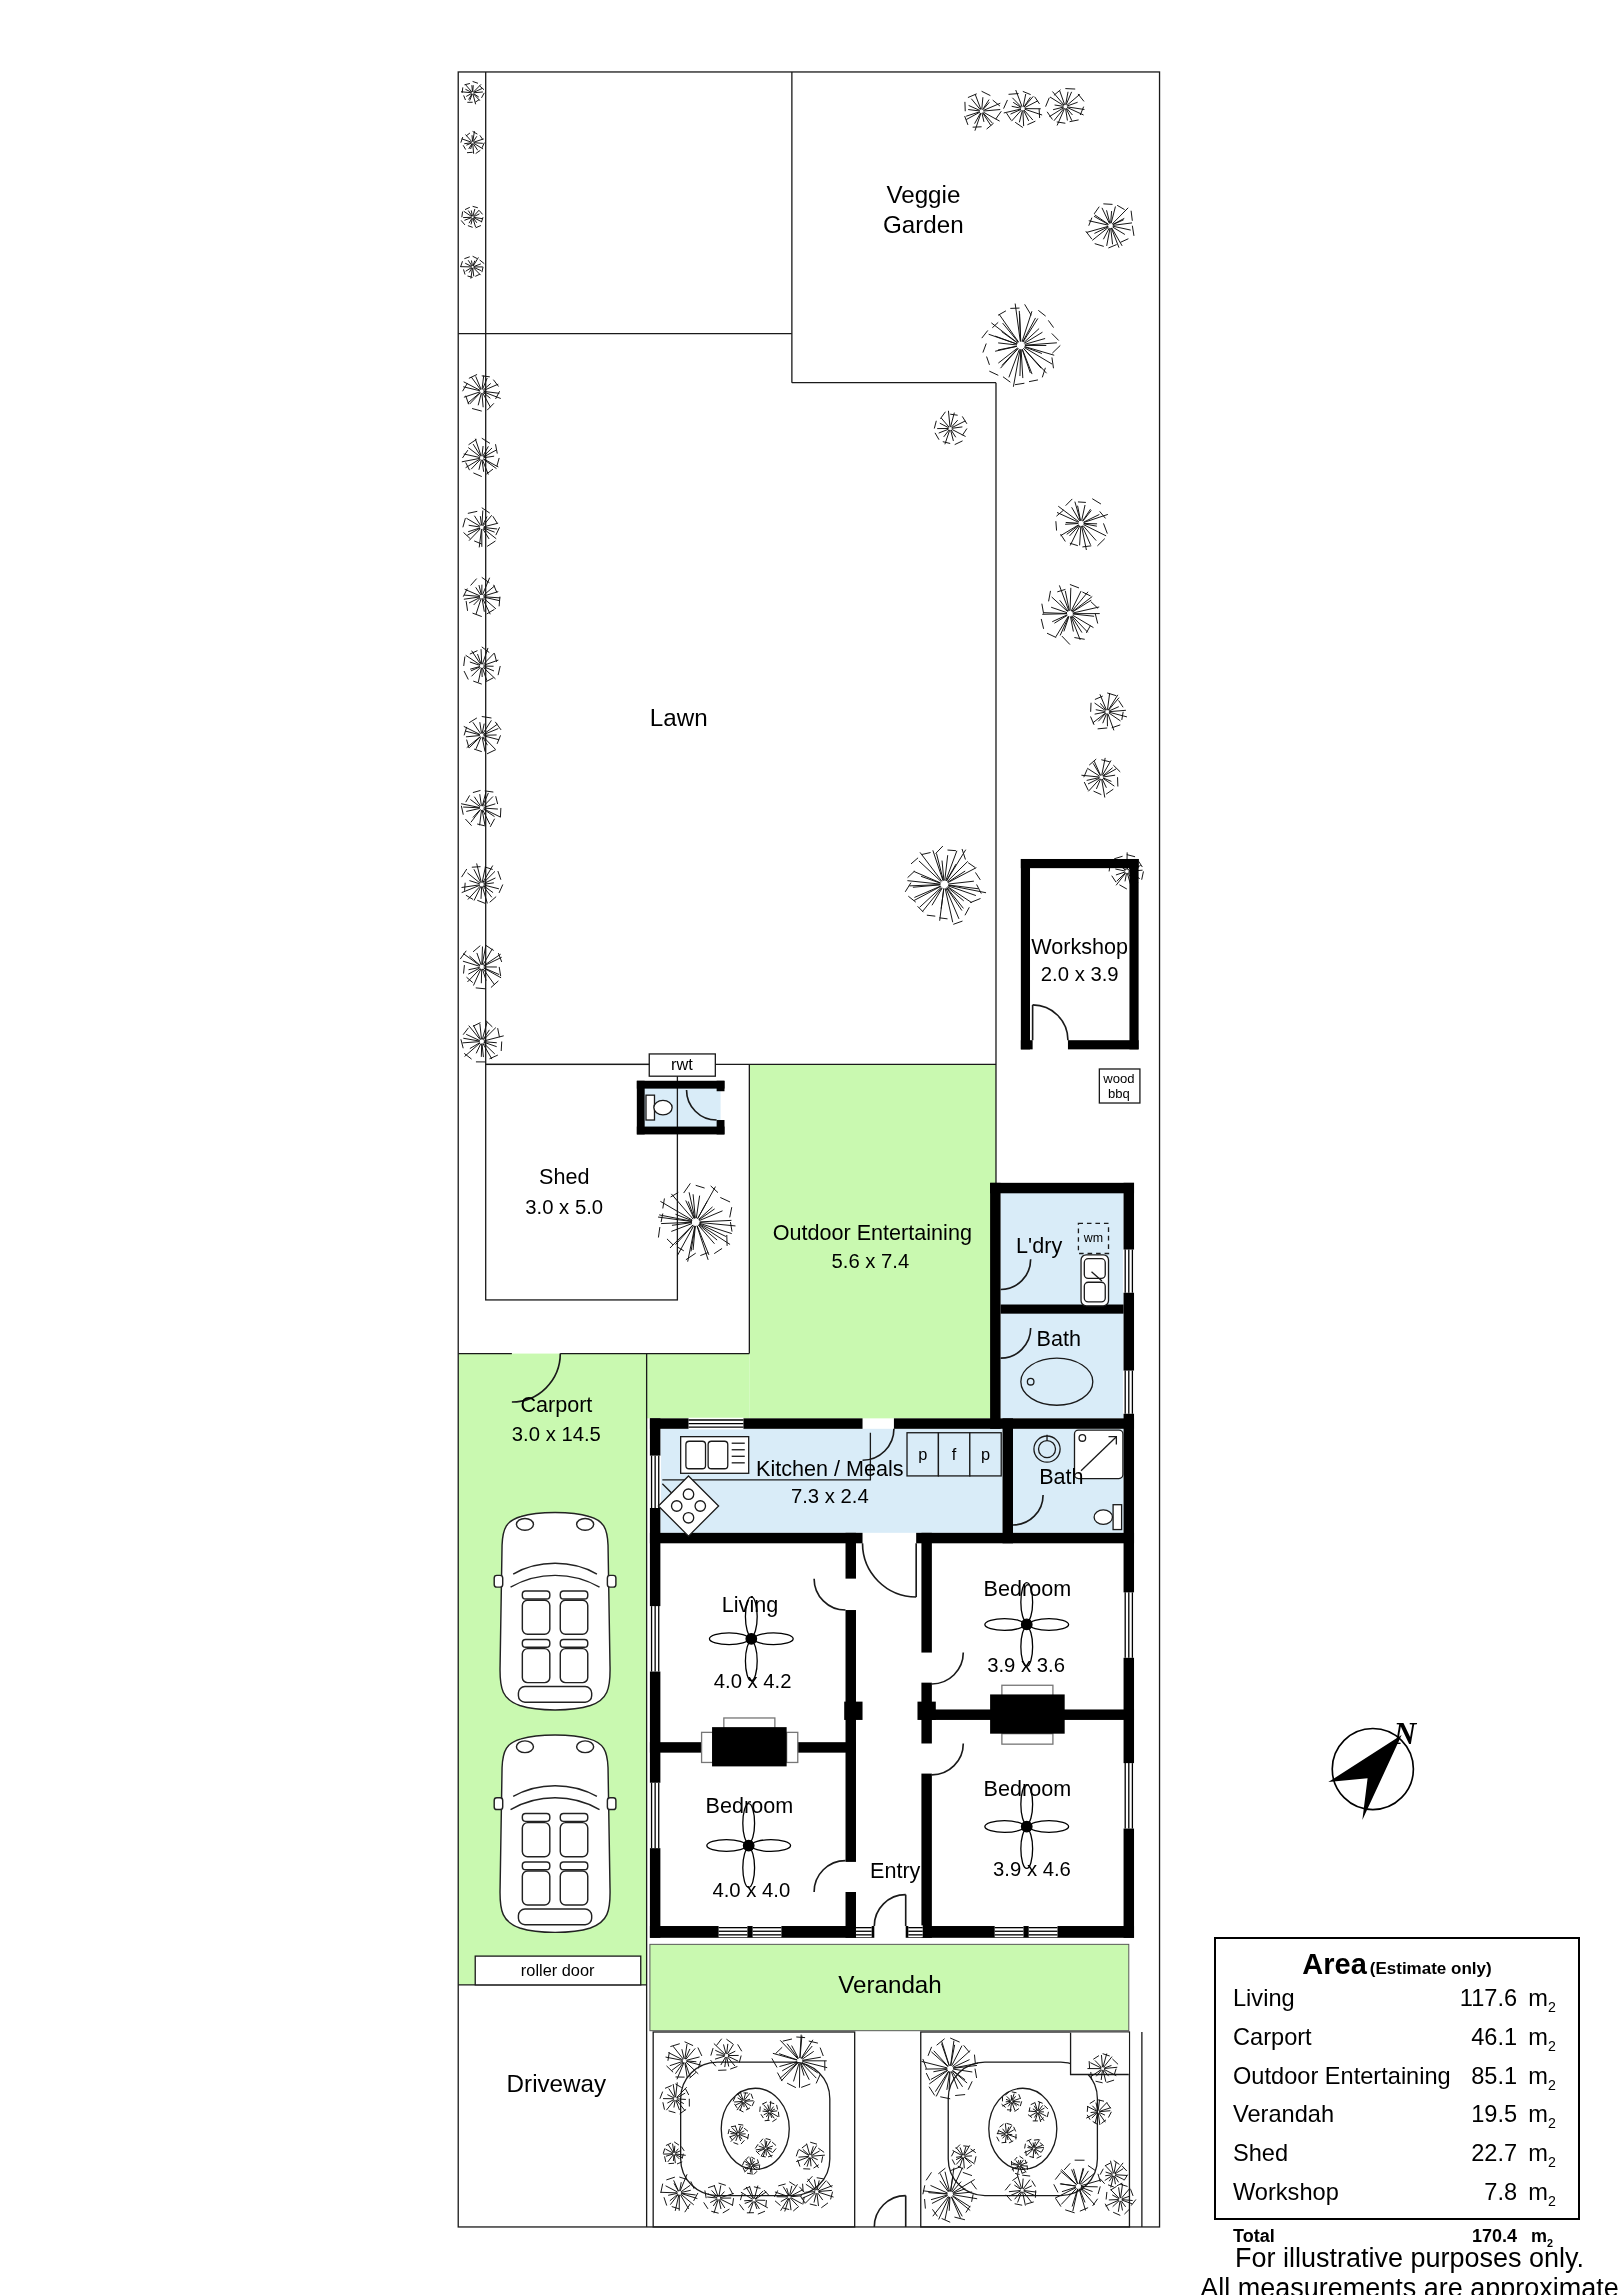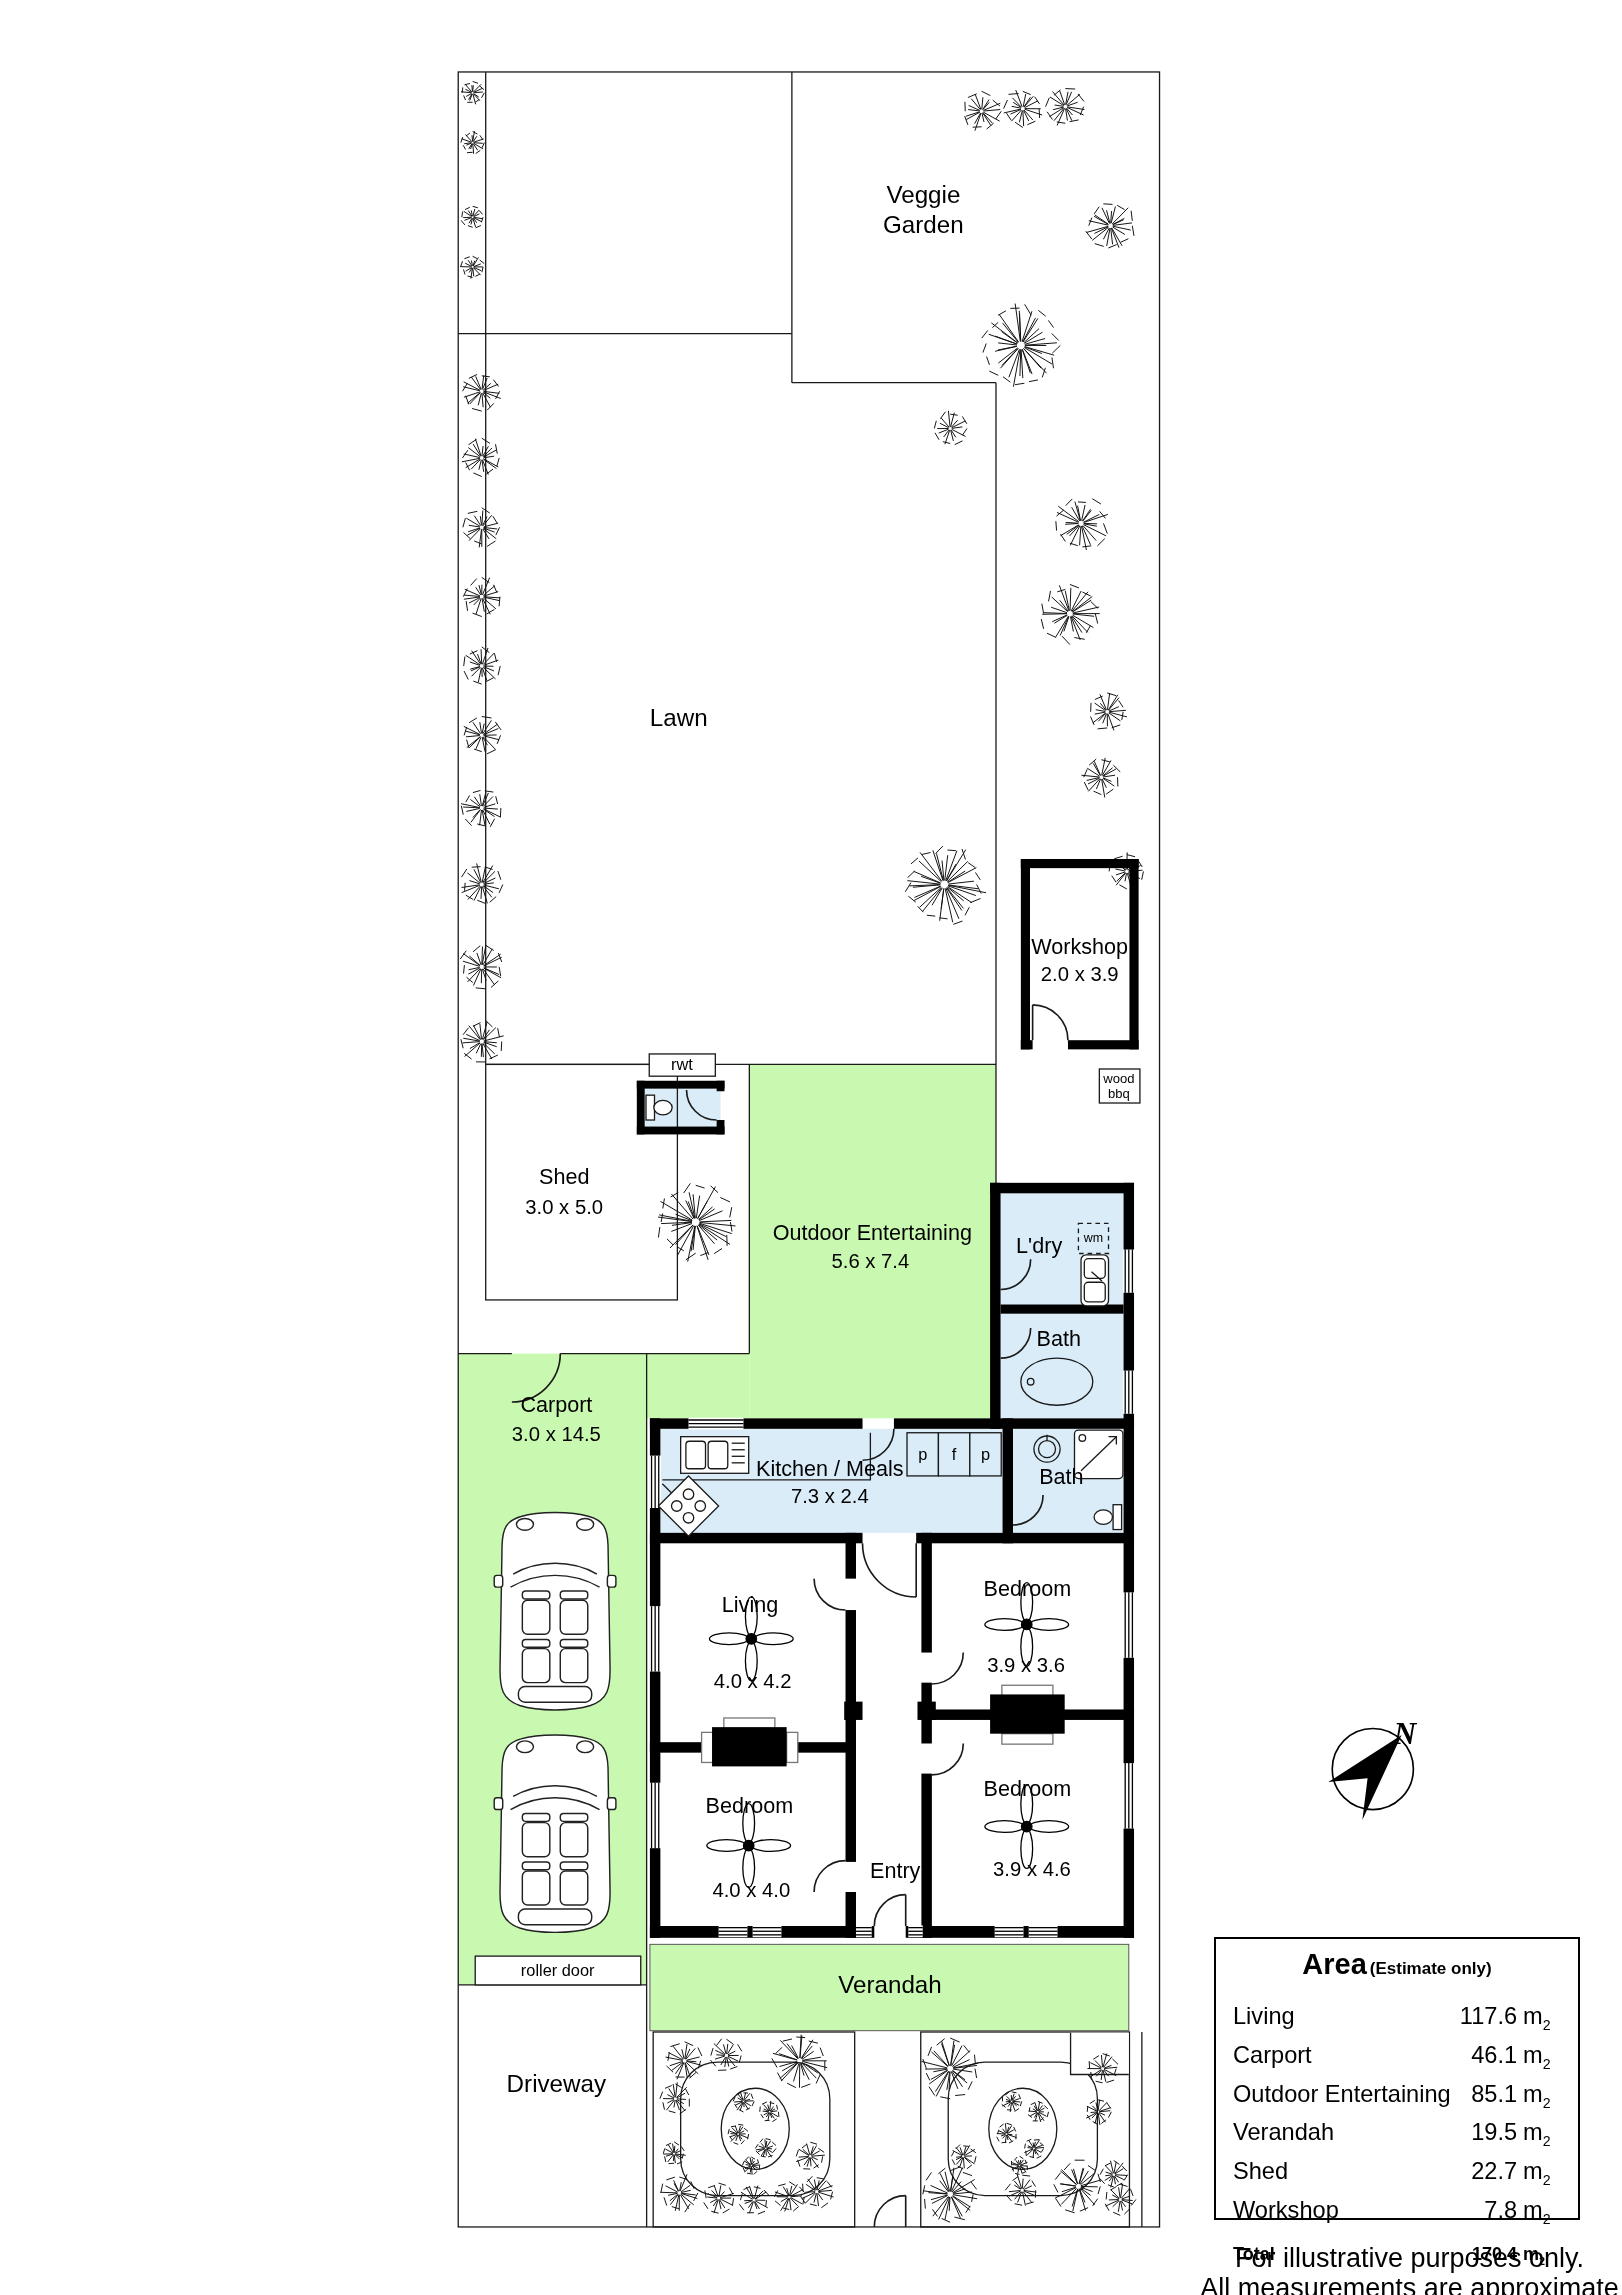--- a/index.html
+++ b/index.html
@@ -7,27 +7,27 @@
   .canvas{position:relative;width:1623px;height:2295px;background:#ffffff;overflow:hidden;}
   svg{position:absolute;left:0;top:0;}
   svg text{font-family:"Liberation Sans",sans-serif;fill:#000;}
   .lbl-big{font-size:37px;}
   .lbl{font-size:33px;}
   .lbl-dim{font-size:31px;}
   .lbl-sm{font-size:25px;}
   .lbl-tiny{font-size:20px;}
   .compass-n{font-family:"Liberation Serif",serif;font-style:italic;font-weight:bold;font-size:48px;}
   .area-table{position:absolute;left:1214px;top:1937px;width:366px;height:283px;border:2px solid #000;background:#fff;box-sizing:border-box;padding:9.2px 17px 0 17px;}
-  .area-title{text-align:center;margin-bottom:20px;}
+  .area-title{text-align:center;margin-bottom:2px;}
   .area-title .t1{font-size:29px;font-weight:bold;}
   .area-title .t2{font-size:17px;font-weight:bold;}
   .area-row{display:flex;align-items:baseline;line-height:30px;font-size:23.6px;}
   .area-row .a-lbl{flex:1;}
   .area-row .a-val{margin-left:auto;text-align:center;}
-  .area-row .a-unit{width:38px;text-align:left;padding-left:5.9px;}
+  .area-row .a-unit{width:38px;text-align:center;padding-left:5.9px;}
   .area-row sub{font-size:60%;}
   .area-row.total{font-weight:bold;margin-top:5.2px;font-size:18px;}
   .footer-note{position:absolute;left:1161px;top:2243px;width:497px;text-align:center;font-size:27px;line-height:1.12;}
 </style>
 </head>
 <body>
 
 <div class="canvas">
 
 <svg width="1623" height="2295" viewBox="0 0 2480 3508">

